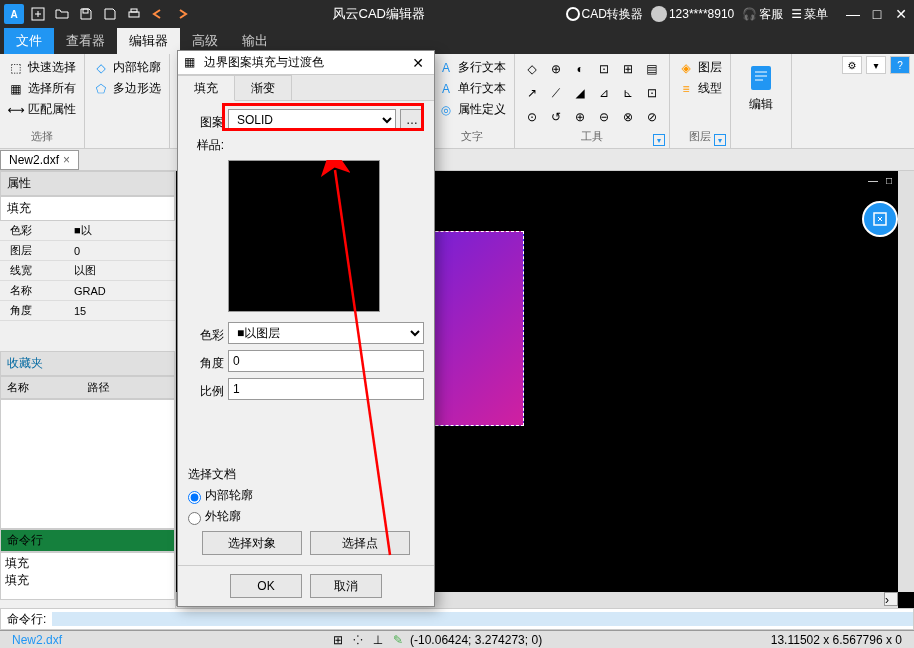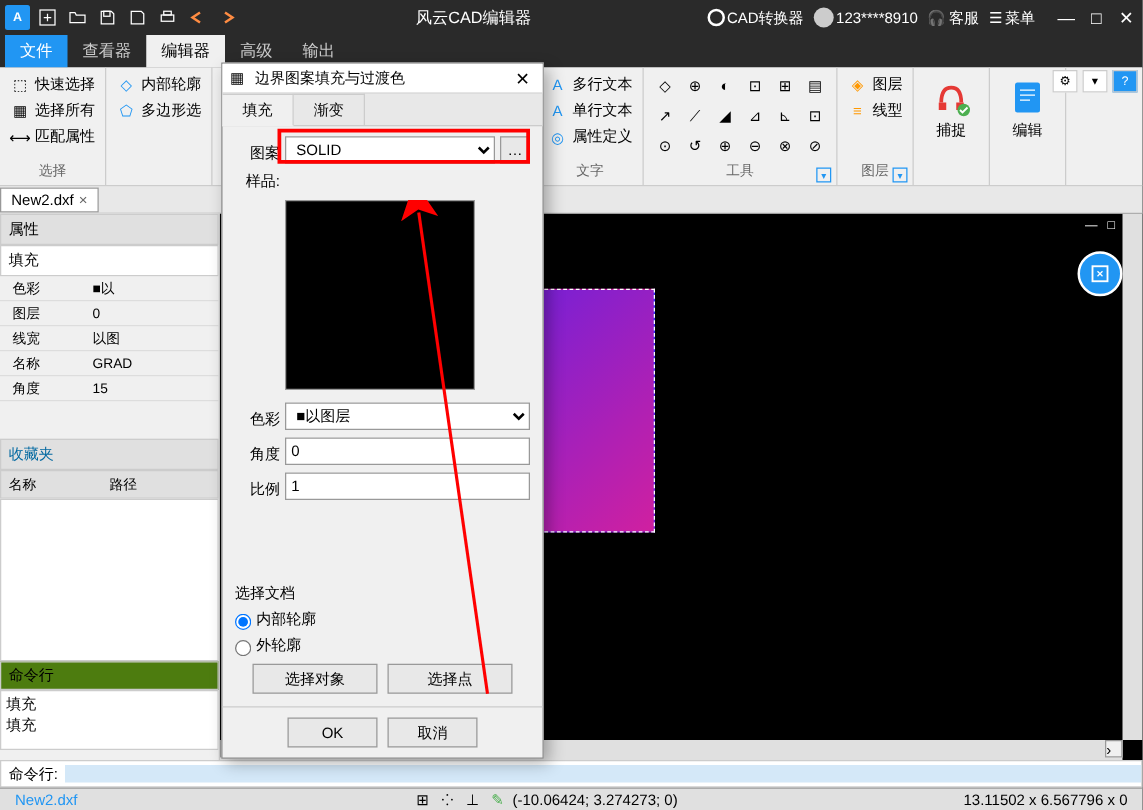--- a/index.html
+++ b/index.html
@@ -59,21 +59,21 @@
 .gradient-rect { position:absolute; left:13px; top:60px; width:335px; height:195px; border:1px dashed #fff; background: linear-gradient(135deg, #3030ff 0%, #8020d0 50%, #d020a0 100%); }
 .canvas-btn { position:absolute; right:16px; top:30px; width:36px; height:36px; background:#2196f3; border-radius:50%; border:2px solid #fff; display:flex; align-items:center; justify-content:center; cursor:pointer;}
 .canvas-controls { position:absolute; right:2px; top:2px; display:flex; gap:2px;}
 .canvas-ctrl { width:14px; height:14px; color:#fff; font-size:10px; cursor:pointer; display:flex; align-items:center; justify-content:center;}
 .canvas-scroll-h { position:absolute; bottom:0; left:0; right:16px; height:16px; background:#e0e0e0;}
 .canvas-scroll-v { position:absolute; right:0; top:0; bottom:16px; width:16px; background:#e0e0e0;}
 .command-history { height:48px; background:#fff; border:1px solid #ccc; padding:2px 4px; font-size:11px;}
 .command-line { display:flex; align-items:center; height:22px; border:1px solid #ccc; background:#fff;}
 .command-prompt { padding:0 6px; font-size:12px;}
 .command-input { flex:1; border:none; outline:none; font-size:12px; background: #d4e8f8;}
-.command-section-title { background:#4d7c0f; padding:2px 6px; border:1px solid #ccc; font-size:12px;}
+.command-section-title { background:#15803d; padding:2px 6px; border:1px solid #ccc; font-size:12px;}
 
 
 .statusbar { height:18px; background:#e0e0e0; border-top:1px solid #999; display:flex; align-items:center; font-size:11px; padding:0 4px;}
 .status-file { color:#2196f3; padding:0 8px;}
 .status-center { flex:1; display:flex; align-items:center; gap:4px; justify-content:flex-start; margin-left:260px;}
 .status-icon { width:16px; height:16px; display:flex; align-items:center; justify-content:center; cursor:pointer;}
 .status-right { padding:0 8px;}
 
 
 .dialog { position:absolute; left:177px; top:50px; width:258px; height:557px; background:#f0f0f0; border:1px solid #888; box-shadow: 4px 4px 12px rgba(0,0,0,0.3); display:flex; flex-direction:column;}
@@ -273,34 +273,20 @@
           <span>线型</span>
         </div>
     </div>
     <div class="ribbon-group-label">图层</div>
     <div class="expand-icon">▾</div>
   </div>
   <div class="ribbon-group">
     <div class="ribbon-big-btn">
       <div class="big-icon">
           <svg viewBox="0 0 32 32">
-            <path d="M8 20 Q8 8 16 8 Q24 8 24 20" fill="none" stroke="#e53935" stroke-width="3"></path>
-            <rect x="6" y="20" width="6" height="6" fill="#e53935"></rect>
-            <rect x="20" y="20" width="6" height="6" fill="#e53935"></rect>
-            <circle cx="26" cy="26" r="5" fill="#4caf50"></circle>
-            <path d="M23 26l2 2 4-4" stroke="#fff" fill="none" stroke-width="1.5"></path>
-          </svg>
-        </div>
-      <span>捕捉</span>
-    </div>
-  </div>
-  <div class="ribbon-group">
-    <div class="ribbon-big-btn">
-      <div class="big-icon">
-          <svg viewBox="0 0 32 32">
             <rect x="6" y="4" width="20" height="24" fill="#2196f3" rx="2"></rect>
             <line x1="10" y1="10" x2="22" y2="10" stroke="#fff"></line>
             <line x1="10" y1="14" x2="22" y2="14" stroke="#fff"></line>
             <line x1="10" y1="18" x2="18" y2="18" stroke="#fff"></line>
           </svg>
         </div>
       <span>编辑</span>
     </div>
   </div>
 </div>

